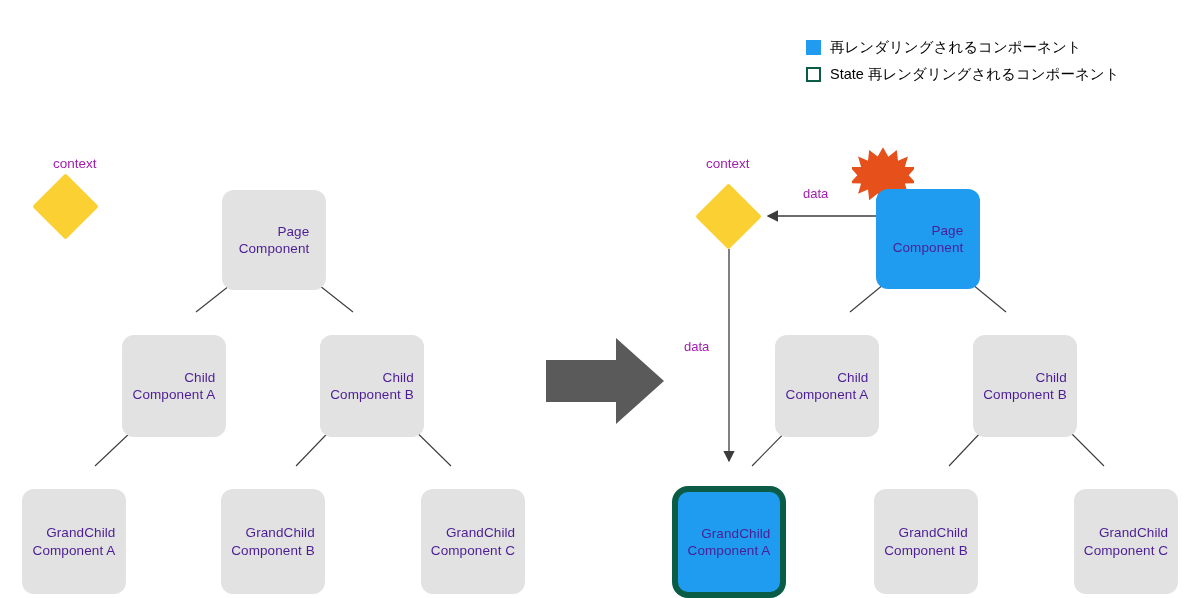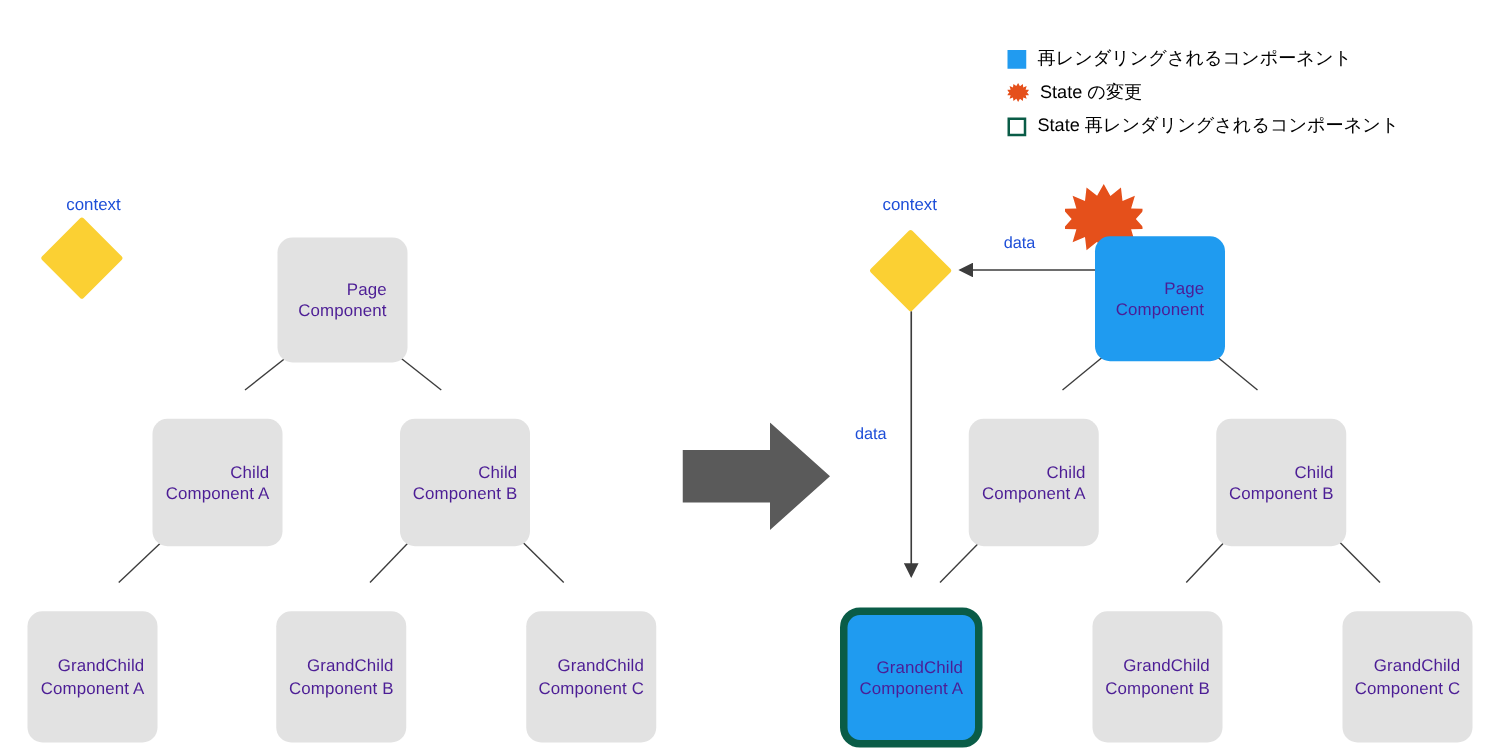--- a/index.html
+++ b/index.html
@@ -60,21 +60,21 @@
     background: #fcd535;
     background: #fbd033;
     transform: rotate(45deg);
     border-radius: 2px;
   }
   
   .label {
     position: absolute;
     font-size: 13.5px;
     line-height: 1.2;
-    color: #1d4ed8;
+    color: #a21caf;
     white-space: nowrap;
   }
   .label.small {
     font-size: 13px;
   }
   
   #legend {
     position: absolute;
     left: 806px;
     top: 36px;
@@ -220,30 +220,20 @@
 Component C</div>
   </div>
 
   <div id="legend">
 
     <div class="legend-row">
       <div class="swatch-filled"></div>
       <div class="legend-text">再レンダリングされるコンポーネント</div>
     </div>
 
-    <div class="legend-row">
-      <svg class="swatch-star" viewBox="0 0 100 100">
-        <path fill="#e5501b" d="
-          M50,2 L58.6,17.4 L72.2,6.5 L74.2,23.8 L90.2,17 L85.3,33.7 L103,34 L91.4,47
-          L103,60 L85.3,60.3 L90.2,77 L74.2,70.2 L72.2,87.5 L58.6,76.6 L50,92
-          L41.4,76.6 L27.8,87.5 L25.8,70.2 L9.8,77 L14.7,60.3 L-3,60 L8.6,47
-          L-3,34 L14.7,33.7 L9.8,17 L25.8,23.8 L27.8,6.5 L41.4,17 Z"></path>
-      </svg>
-      <div class="legend-text">State の変更</div>
-    </div>
 
     <div class="legend-row">
       <div class="swatch-outline"></div>
       <div class="legend-text">State 再レンダリングされるコンポーネント</div>
     </div>
   </div>
 
 </div>
 
 </body></html>

